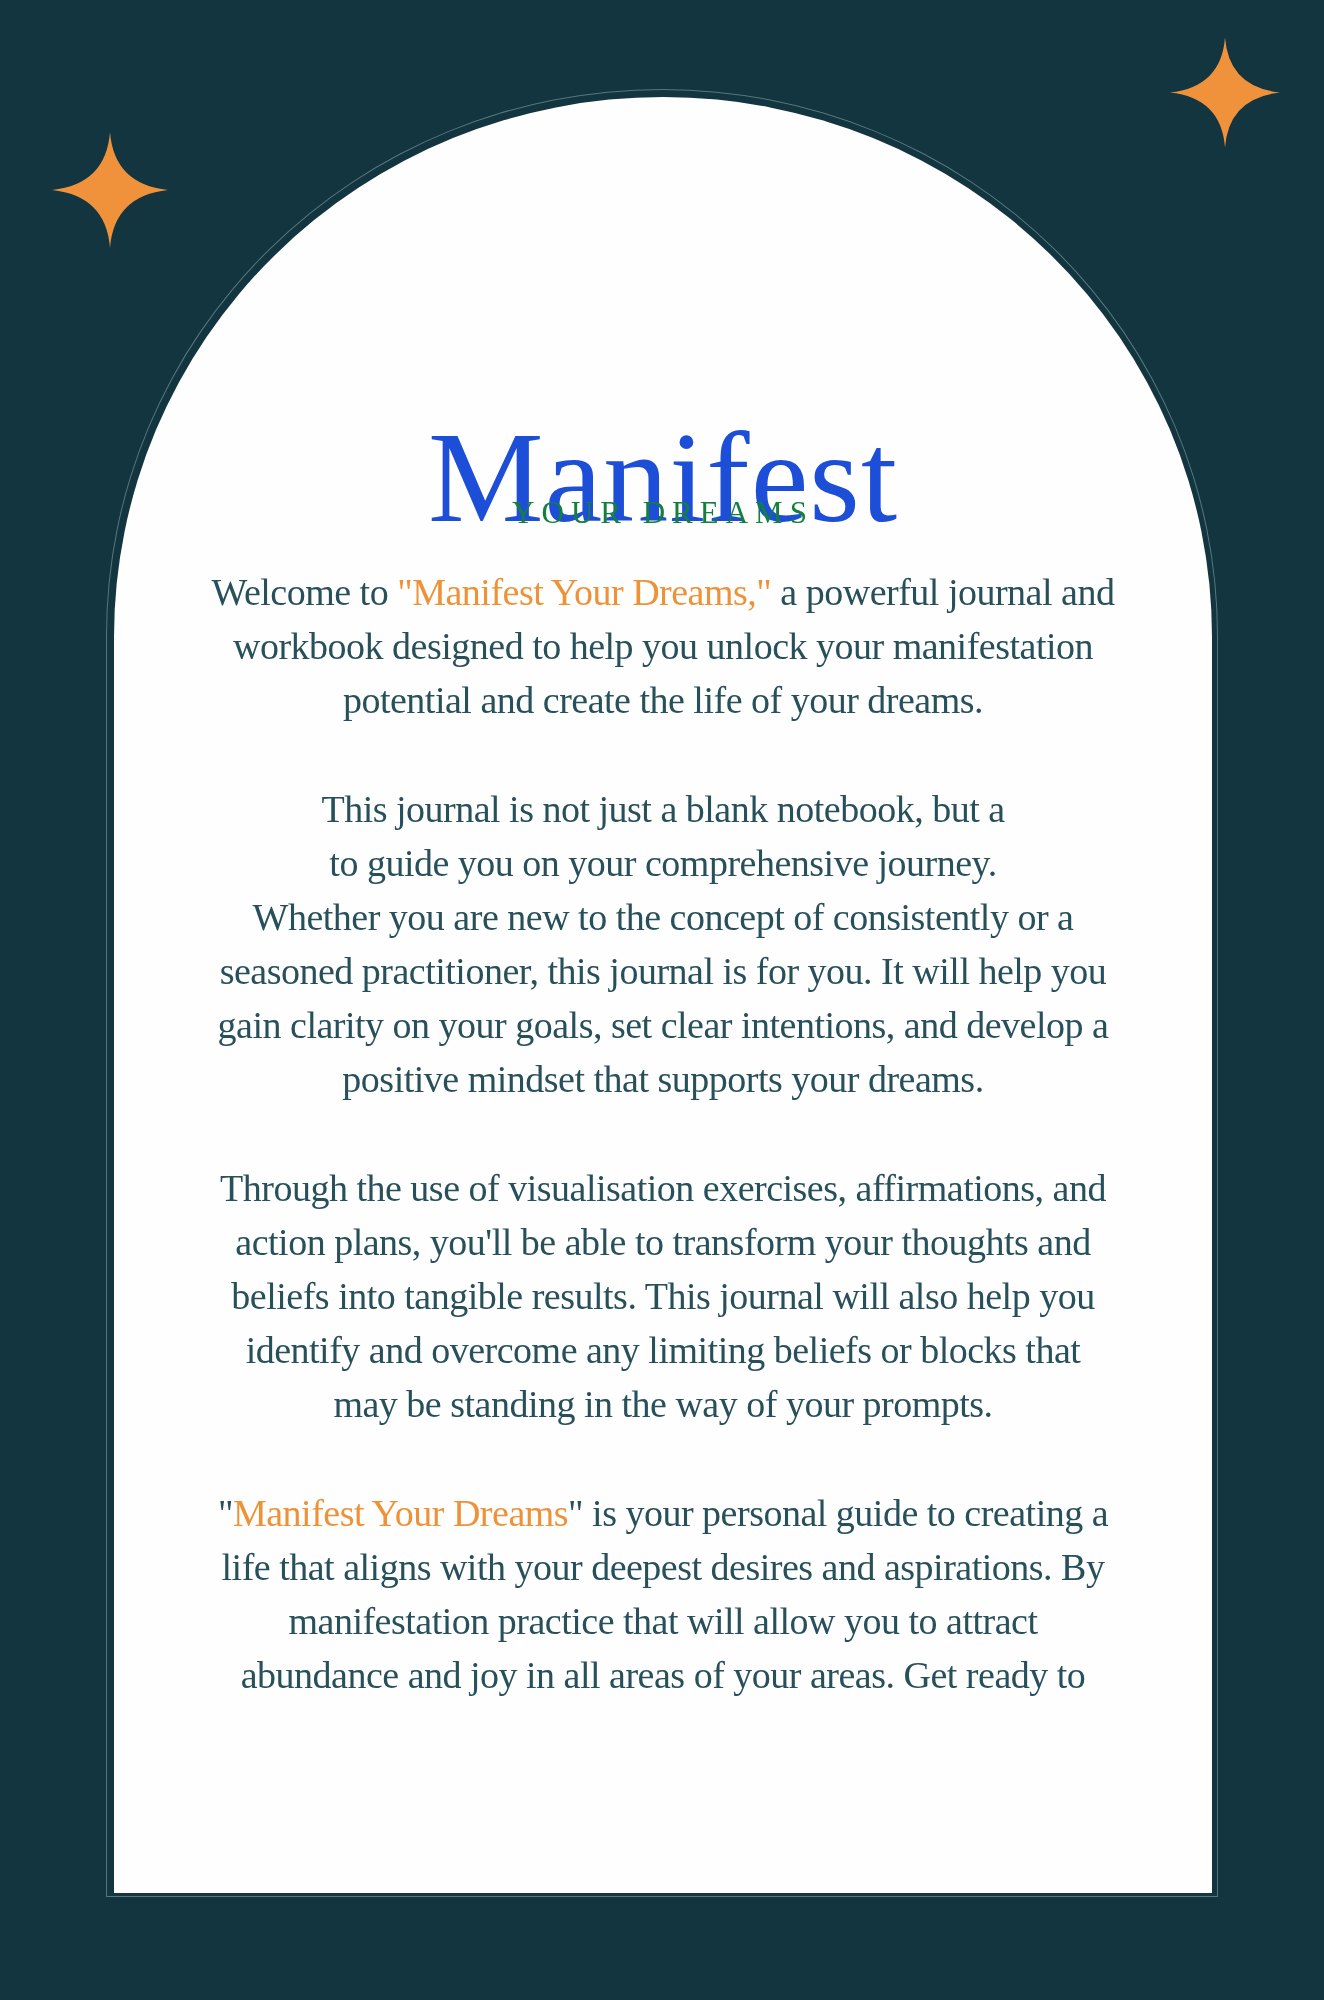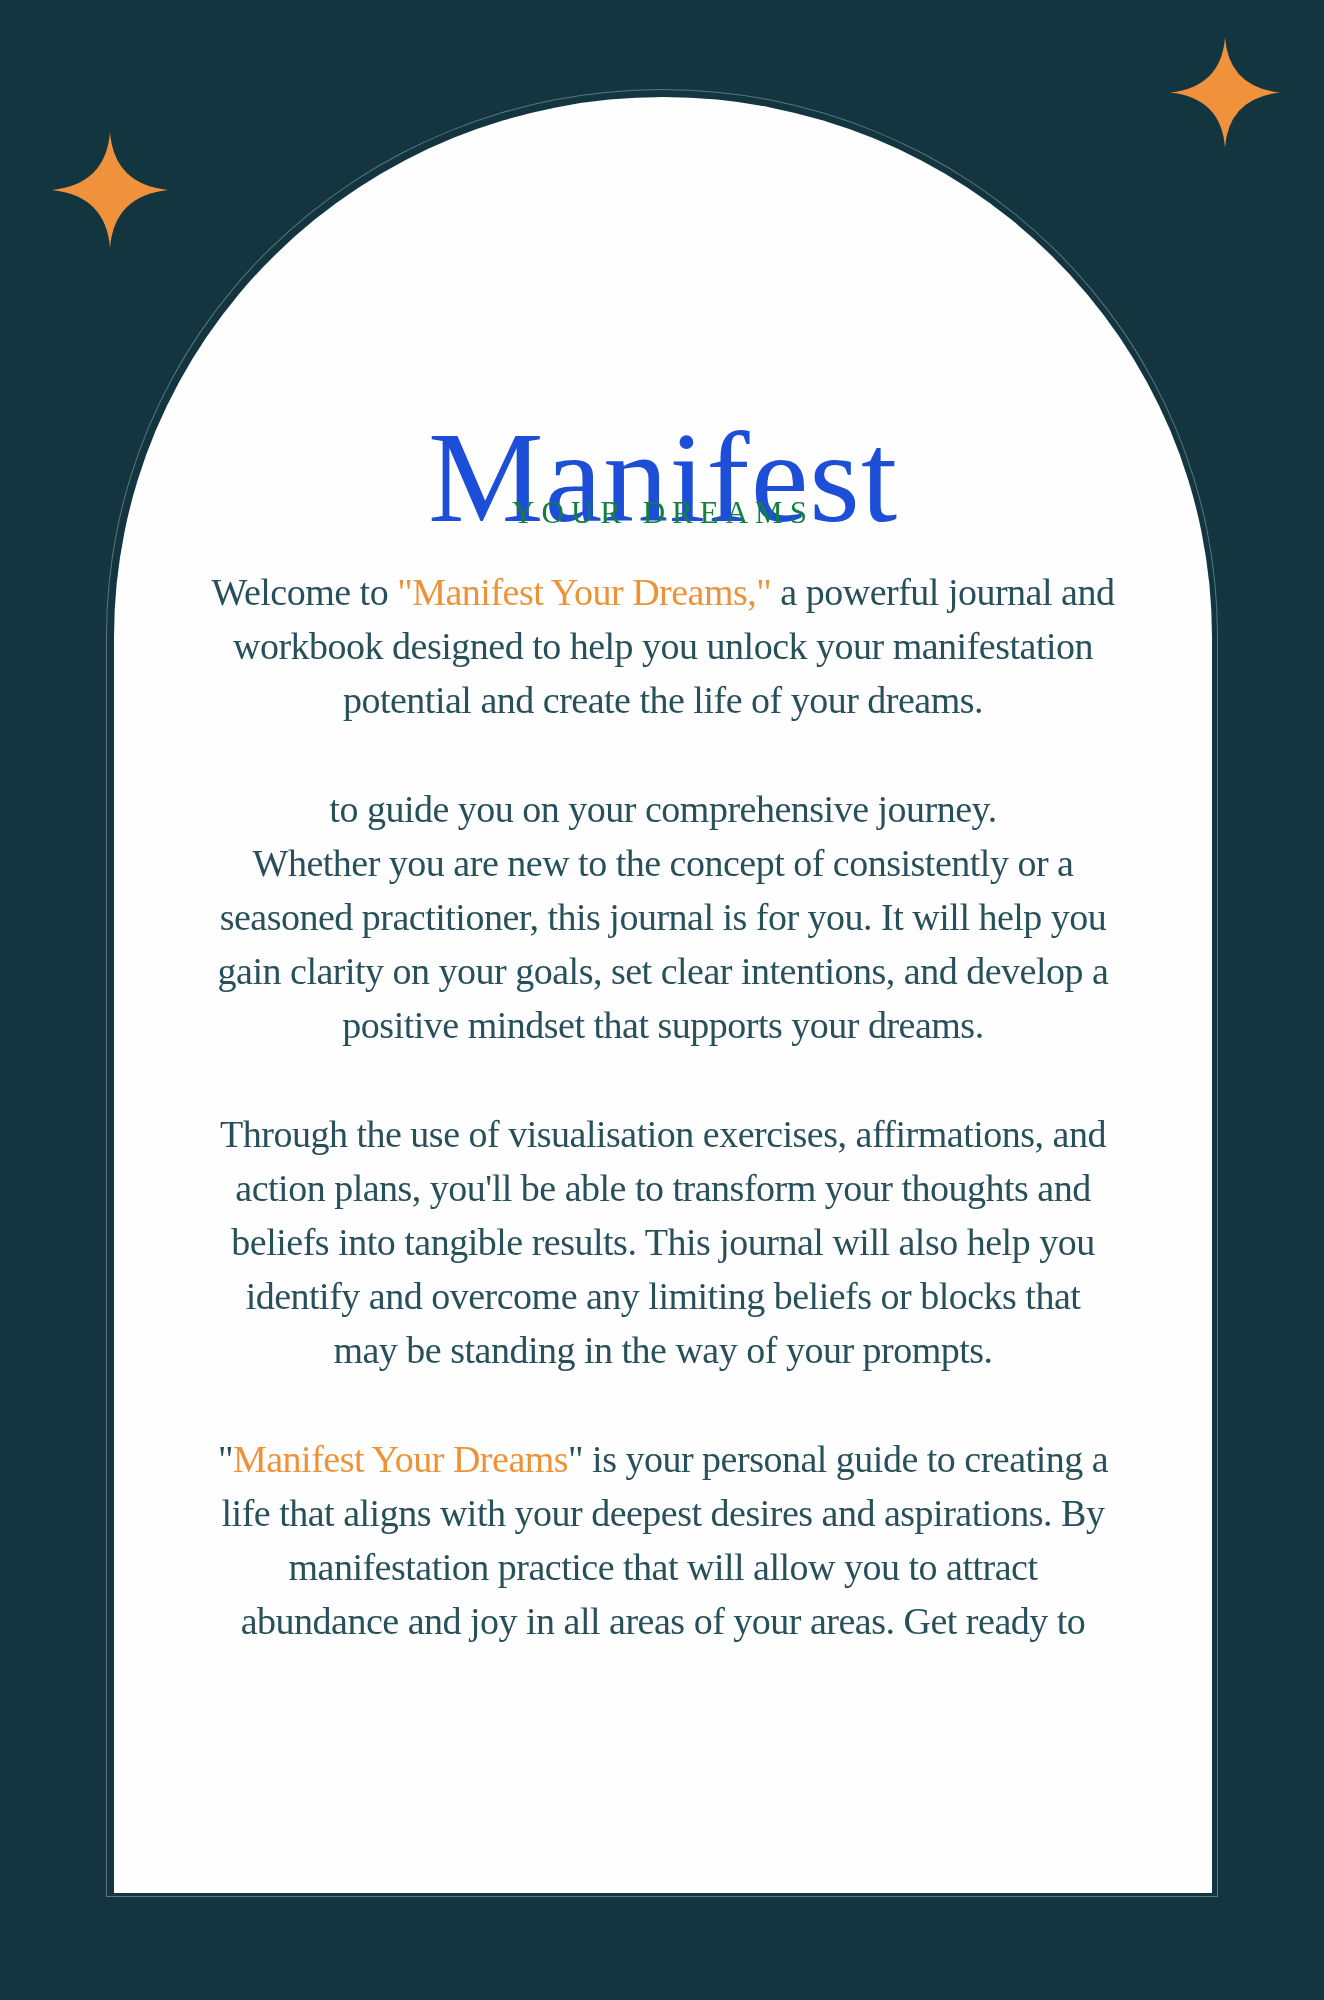--- a/index.html
+++ b/index.html
@@ -83,20 +83,21 @@
 <div class="arch">
   <h1 class="page-title">Manifest</h1>
   <div class="page-subtitle">YOUR DREAMS</div>
   <div class="paragraphs" id="paragraphs">
       <div class="para">
         <div class="line"><span>Welcome to </span><span class="accent">"Manifest Your Dreams,"</span><span> a powerful journal and</span></div>
         <div class="line"><span>workbook designed to help you unlock your manifestation</span></div>
         <div class="line"><span>potential and create the life of your dreams.</span></div>
       </div>
       <div class="para">
+        <div class="line"><span>This journal is not just a blank notebook, but a</span></div>
         <div class="line"><span>to guide you on your comprehensive journey.</span></div>
         <div class="line"><span>Whether you are new to the concept of consistently or a</span></div>
         <div class="line"><span>seasoned practitioner, this journal is for you. It will help you</span></div>
         <div class="line"><span>gain clarity on your goals, set clear intentions, and develop a</span></div>
         <div class="line"><span>positive mindset that supports your dreams.</span></div>
       </div>
       <div class="para">
         <div class="line"><span>Through the use of visualisation exercises, affirmations, and</span></div>
         <div class="line"><span>action plans, you'll be able to transform your thoughts and</span></div>
         <div class="line"><span>beliefs into tangible results. This journal will also help you</span></div>

